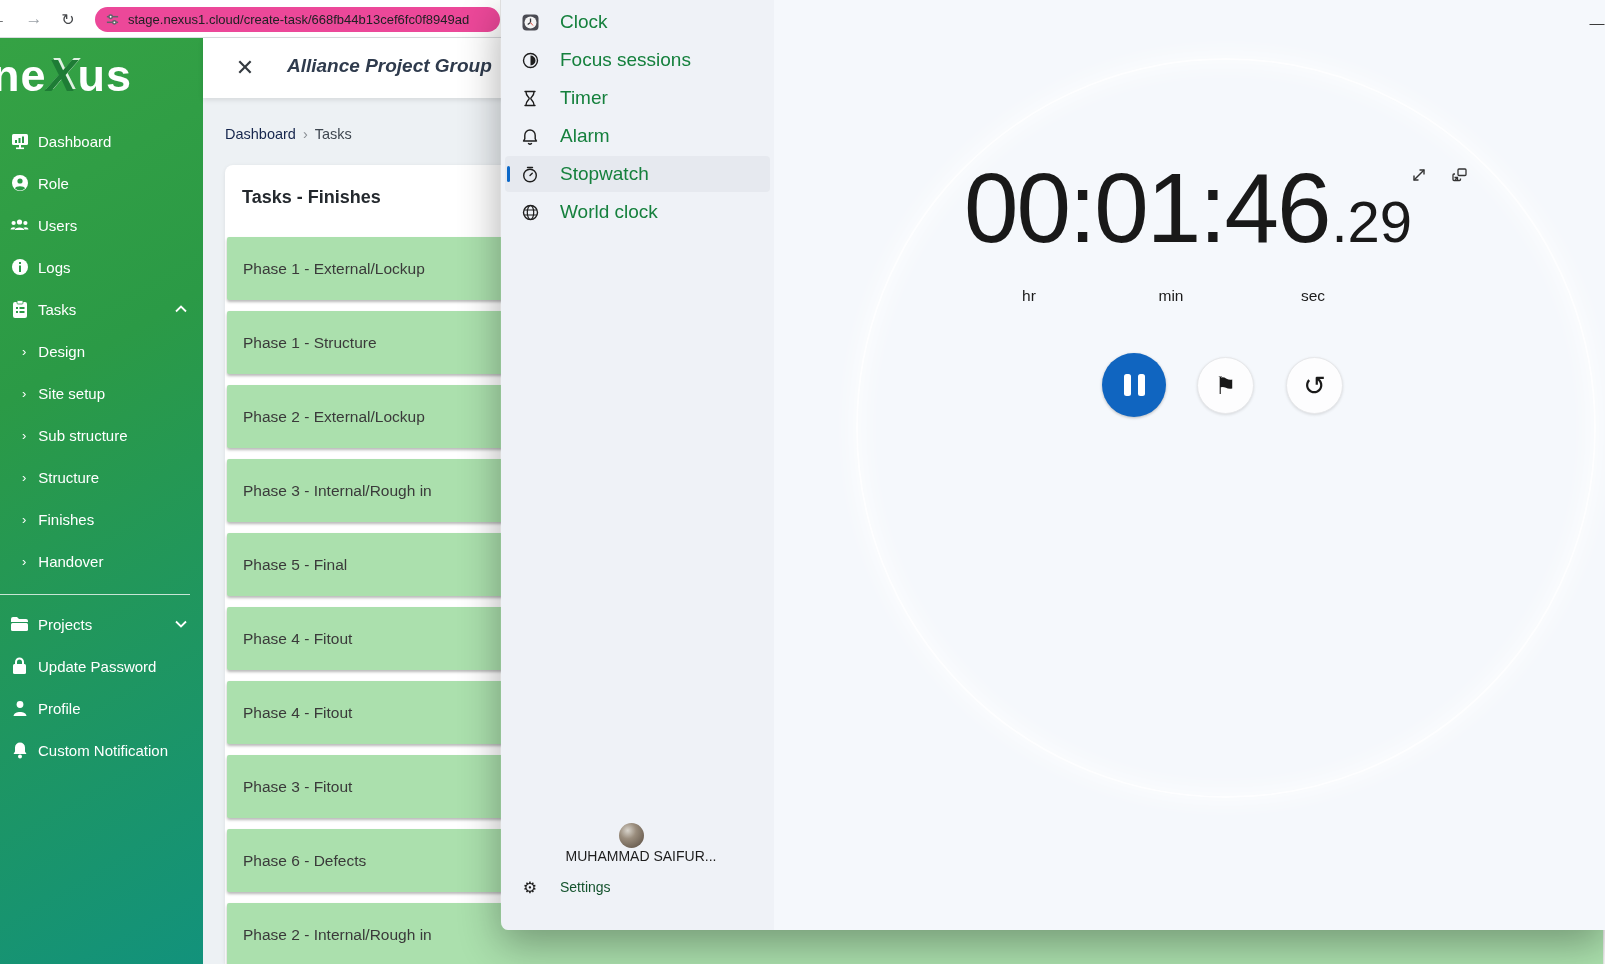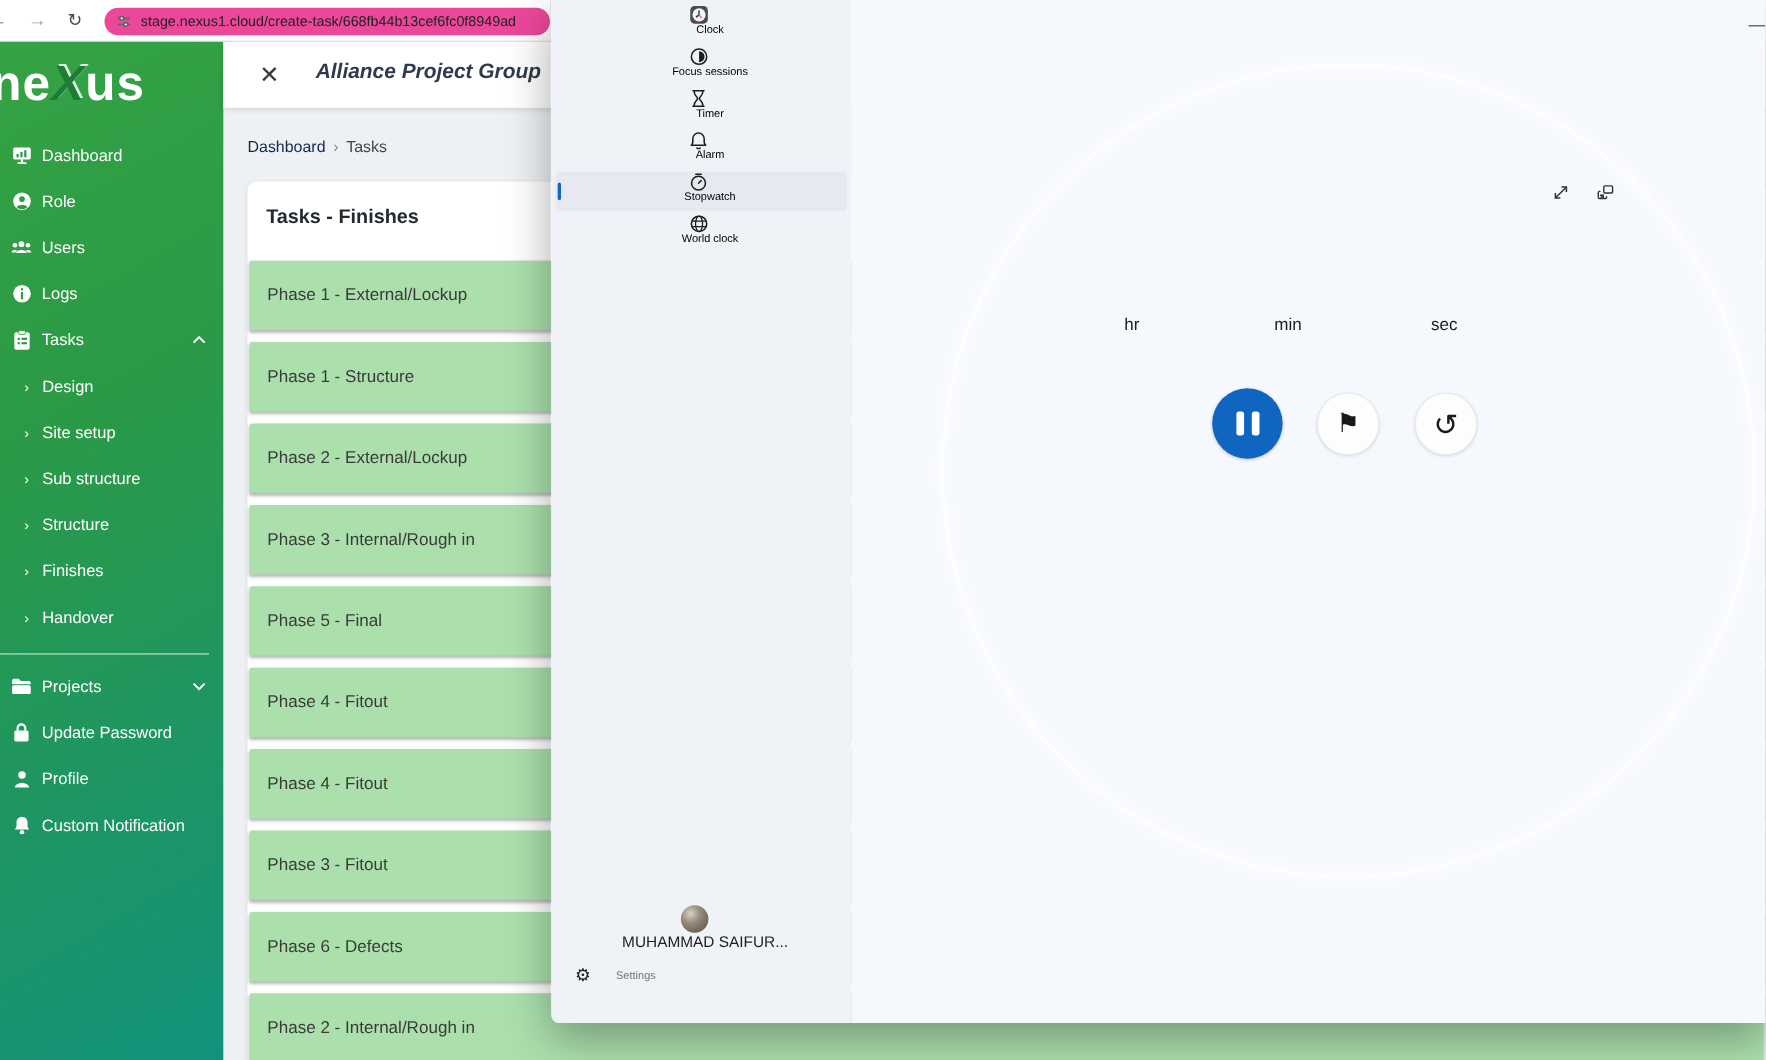--- a/index.html
+++ b/index.html
@@ -36,30 +36,30 @@
   .breadcrumb .bc1 { color:#16264d; cursor:pointer; }
   .breadcrumb .sep { color:#8a8f94; margin:0 7px; }
   .breadcrumb .bc2 { color:#3f4750; }
   .tasks-container { position:absolute; left:22px; top:127px; width:1380px; height:799px; background:#ffffff; border-radius:8px 8px 0 0; box-shadow:0 1px 4px rgba(0,0,0,.08); }
   .tasks-title { padding:22px 0 0 17px; font-size:18px; font-weight:bold; color:#24292e; height:72px; }
   .task-row { height:63px; margin:0 2px 11px 2px; background:#abe0ad; border-radius:2px; box-shadow:0 2px 3px rgba(0,0,0,.28); display:flex; align-items:center; padding-left:16px; font-size:15.5px; color:#3a3a3a; cursor:grab; }
 
   
   .clock-window { position:absolute; left:500px; top:0; width:1105px; height:930px; z-index:5; display:flex; border-radius:0 0 0 8px; overflow:hidden; box-shadow:0 14px 42px rgba(0,0,0,.32); border-left:1px solid rgba(0,0,0,.13); }
   .clock-sidebar { width:273px; background:#eff2f7; position:relative; padding-top:2px; flex:none; }
-  .cnav-item { height:36px; margin:2px 4px; border-radius:4px; display:flex; align-items:center; padding-left:16px; font-size:10px; color:#000000; position:relative; cursor:pointer;flex-direction:column; }
+  .cnav-item { height:36px; margin:2px 4px; border-radius:4px; display:flex; align-items:center; padding-left:16px; font-size:19px; color:#15803d; position:relative; cursor:pointer; }
   .cnav-item .cic { width:18px; height:18px; margin-right:21px; display:flex; align-items:center; justify-content:center; }
   .cnav-item.selected { background:#e6e9ef; }
   .cnav-item.selected .accent { position:absolute; left:2px; top:10px; width:3px; height:16px; border-radius:2px; background:#0c68c8; }
   .clock-user { position:absolute; left:4px; top:823px; width:264px; height:42px; display:flex; align-items:center; padding-left:8px; border-radius:4px; cursor:pointer;flex-direction:column; }
   .clock-user .avatar { width:25px; height:25px; border-radius:50%; background:radial-gradient(circle at 35% 30%, #d8d4cc 0%, #9a8d7d 35%, #55493d 100%); margin-right:20px; flex:none; }
   .clock-user .uname { font-size:14px; color:#1d1d1d; white-space:nowrap; }
   .clock-settings { position:absolute; left:4px; top:869px; width:264px; height:36px; display:flex; align-items:center; padding-left:16px; border-radius:4px; cursor:pointer; }
   .clock-settings .cic { width:18px; height:18px; margin-right:21px; display:flex; align-items:center; justify-content:center; font-size:16px; color:#1d1d1d; }
-  .clock-settings .slabel { font-size:10px; color:#737373; }
+  .clock-settings .slabel { font-size:14px; color:#14532d; }
 
   .clock-main { flex:1; background:#f5f8fc; position:relative; }
   .ring { position:absolute; left:82px; top:58px; width:740px; height:740px; border-radius:50%; border:2px solid rgba(255,255,255,.85); box-shadow:0 0 28px rgba(255,255,255,.9), inset 0 0 28px rgba(255,255,255,.9); }
   .minimize { position:absolute; left:812px; top:11px; width:22px; height:22px; display:flex; align-items:center; justify-content:center; color:#3b3b3b; font-size:15px; cursor:pointer; }
   .mini-icons { position:absolute; left:636px; top:166px; display:flex; gap:22px; }
   .mini-icons .mi { width:18px; height:18px; cursor:pointer; }
   .time-row { position:absolute; left:190px; top:152px; display:flex; align-items:baseline; color:#191919; }
   .time-main { font-size:98px; font-weight:300; letter-spacing:-2px; }
   .time-frac { font-size:58px; font-weight:300; margin-left:2px; }
   .unit { position:absolute; top:287px; font-size:15.5px; color:#1b1b1b; transform:translateX(-50%); }
@@ -335,20 +335,24 @@
         </svg>
       <svg class="mi" viewBox="0 0 18 18">
           <g stroke="#333" stroke-width="1.3" fill="none">
             <rect x="8" y="3" width="8" height="6.5" rx="1"></rect>
             <path d="M10.5 12.5 v1 a1 1 0 0 1 -1 1 h-5.5 a1 1 0 0 1 -1 -1 v-4.5 a1 1 0 0 1 1 -1 h1"></path>
             <polyline points="4.5,11.5 7.5,11.5 7.5,14.5"></polyline>
             <line x1="7.5" y1="11.5" x2="5.2" y2="13.8"></line>
           </g>
         </svg>
     </div>
+    <div class="time-row">
+      <span class="time-main">00:01:46</span>
+        <span class="time-frac">.29</span>
+    </div>
     <div class="unit unit-hr">hr</div>
     <div class="unit unit-min">min</div>
     <div class="unit unit-sec">sec</div>
     <div class="btn-row">
       <div class="btn-pause">
         <span class="bar"></span>
           <span class="bar"></span>
       </div>
       <div class="btn-circle btn-flag">
           <span>⚑</span>

